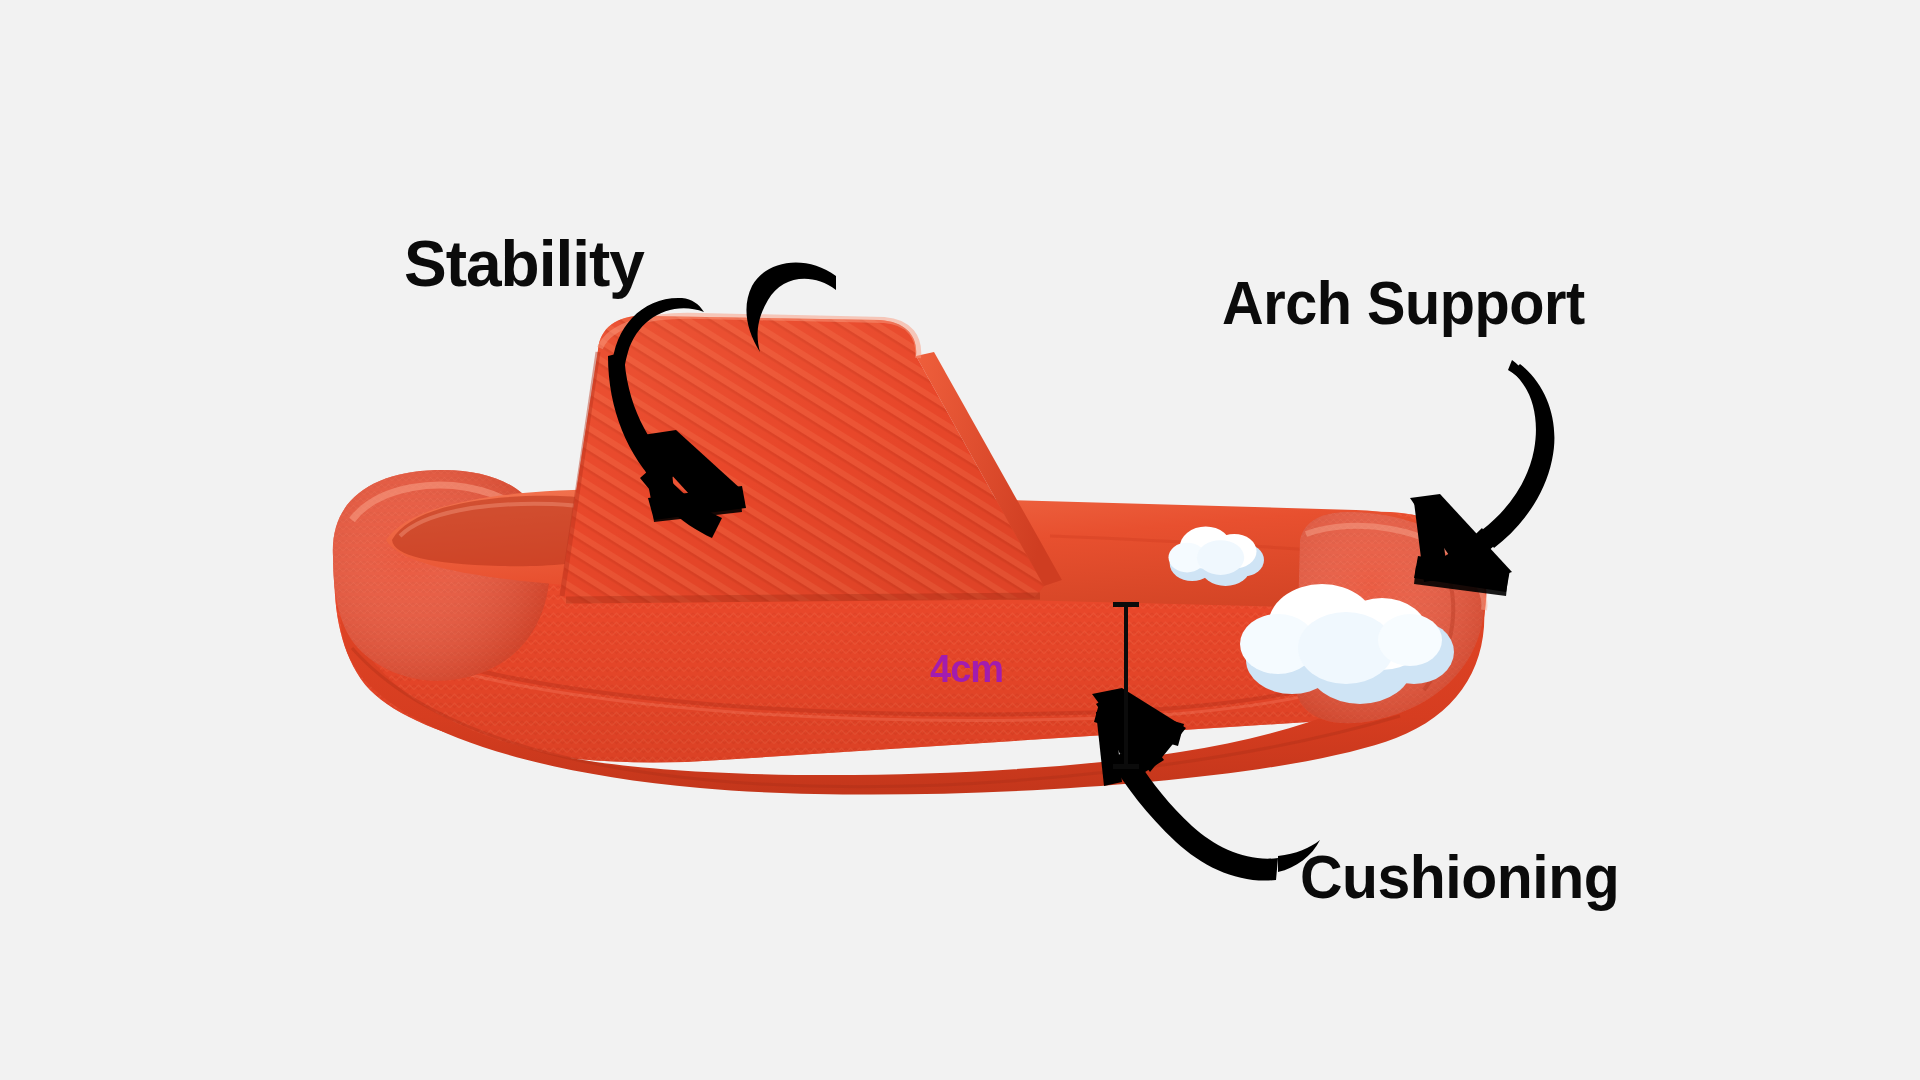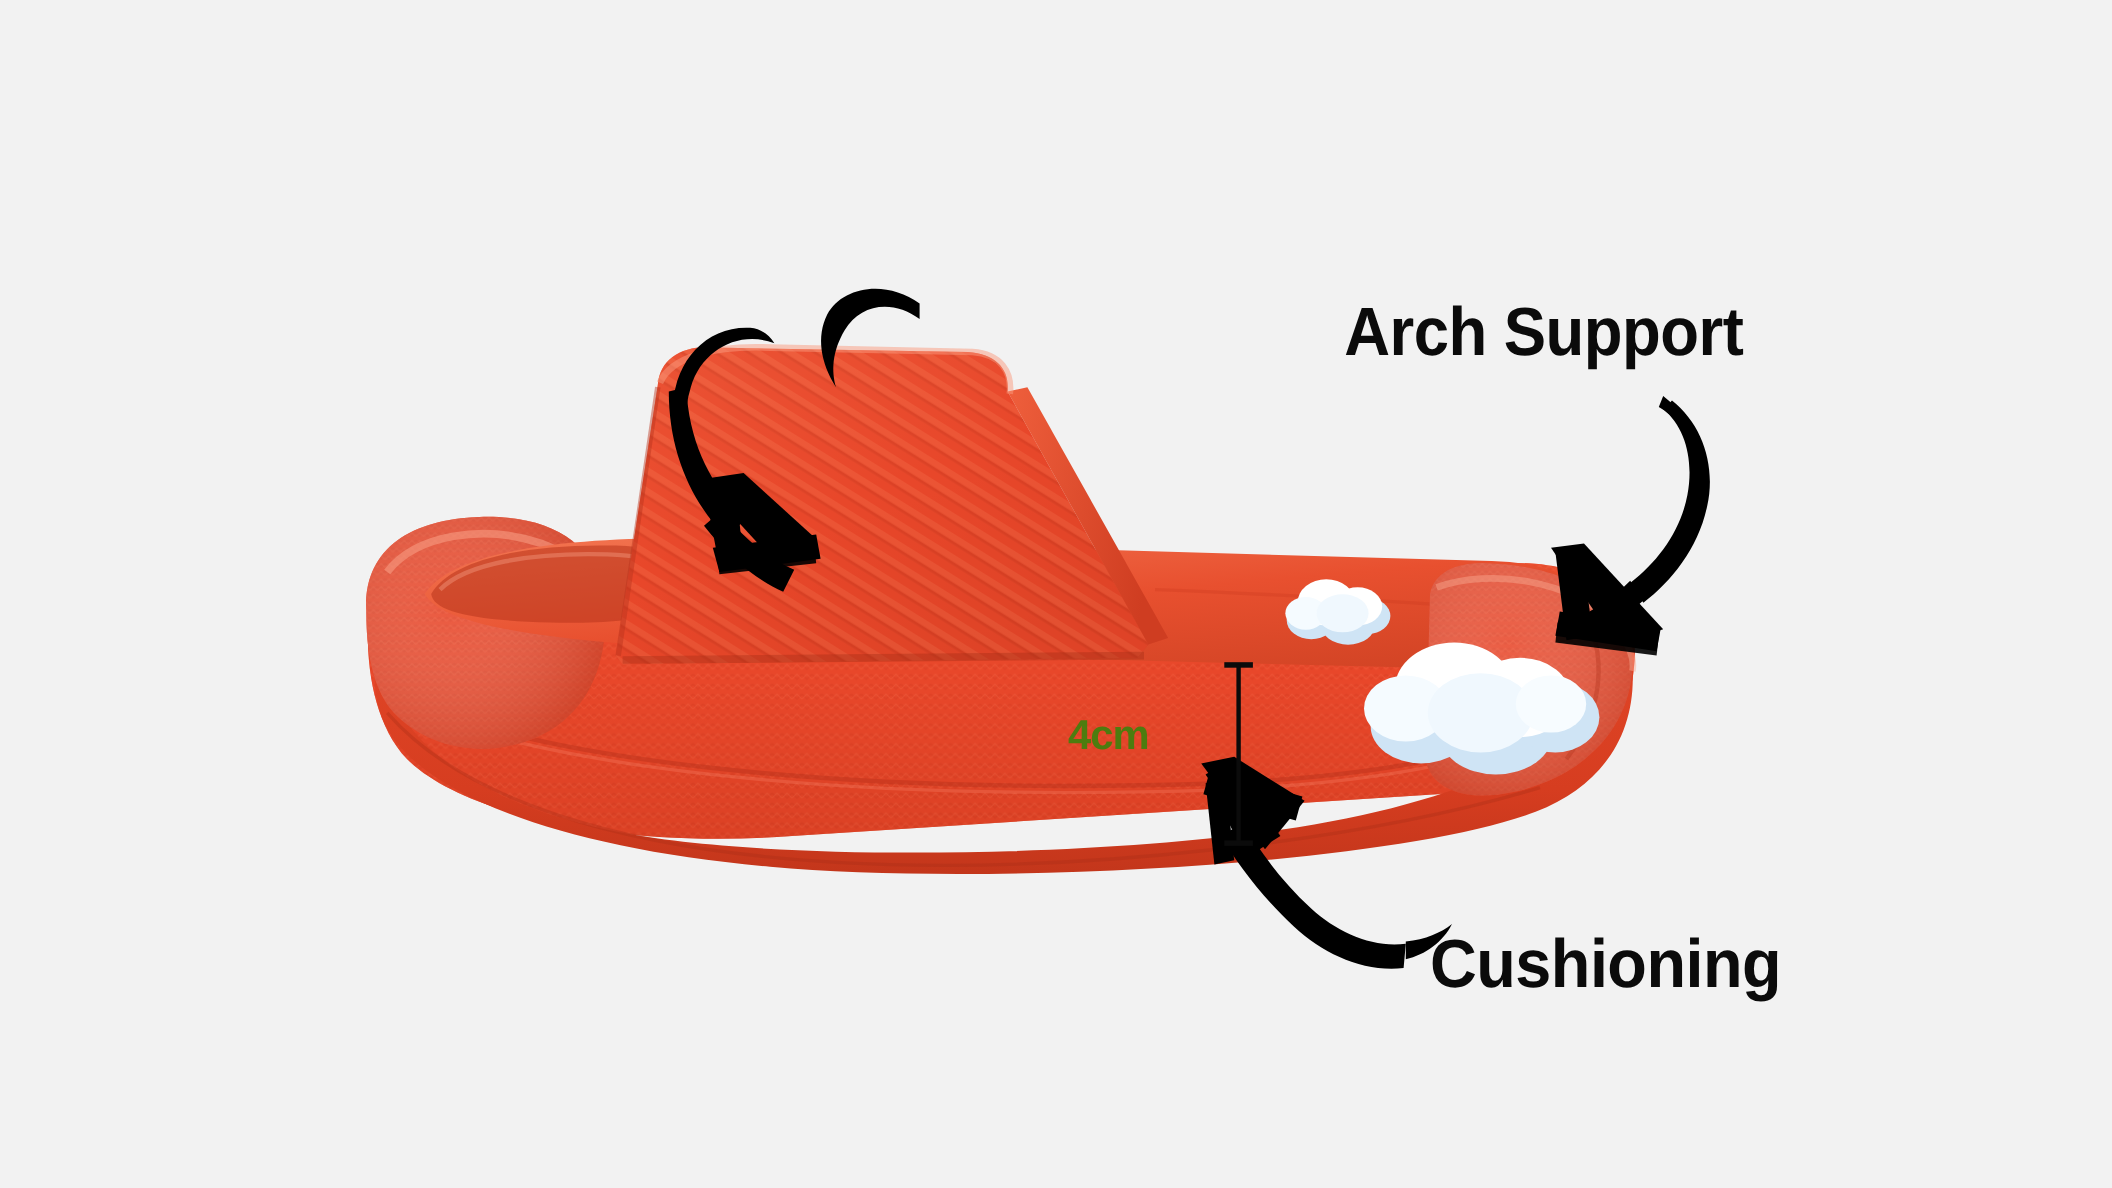--- a/index.html
+++ b/index.html
@@ -24,22 +24,22 @@
     user-select:none;
   }
   #lbl-stability{left:404px; top:232px; font-size:64px; letter-spacing:-1px;}
   #lbl-arch{left:1222px; top:272px; font-size:62px; transform:scaleX(.93);transform-origin:left top;}
   #lbl-cushioning{left:1300px; top:846px; font-size:62px; transform:scaleX(.95);transform-origin:left top;}
 
   
   #measure{position:absolute;left:1020px;top:600px;}
   #measure-text{
     position:absolute;left:-90px;top:48px;
-    font-size:38px;font-weight:bold;color:#4d7c0f;
-    font-family:"Liberation Sans", sans-serif;letter-spacing:-1px;margin-left:41px;
+    font-size:38px;font-weight:bold;color:#a21caf;
+    font-family:"Liberation Sans", sans-serif;letter-spacing:-1px;
   }
   .dim-line{position:absolute;left:104px;top:4px;width:4px;height:162px;background:#0b0b0b;}
   .dim-cap{position:absolute;width:26px;height:5px;background:#0b0b0b;left:93px;}
   .dim-cap.top{top:2px;}
   .dim-cap.bot{top:164px;}
 
   
   svg.layer{position:absolute;left:0;top:0;width:1920px;height:1080px;overflow:visible;}
   #sandal-layer{z-index:2;}
   #arrow-layer{z-index:6;}
@@ -356,20 +356,21 @@
                L 1142,774 Z"></path>
       <path d="M1100,700
                L 1184,724
                L 1178,746
                L 1094,722 Z"></path>
       <path d="M1092,694 L 1122,688 L 1186,728 L 1150,772 Z"></path>
       <path d="M1096,712 L 1104,786 L 1122,782 L 1114,710 Z"></path>
     </g>
   </svg>
 
+  <div class="label" id="lbl-stability">Stability</div>
 
   <div class="label" id="lbl-arch">Arch Support</div>
 
   <div class="label" id="lbl-cushioning">Cushioning</div>
 
   <div id="measure">
     <span id="measure-text">4cm</span>
     <span class="dim-cap top"></span>
     <span class="dim-line"></span>
     <span class="dim-cap bot"></span>

